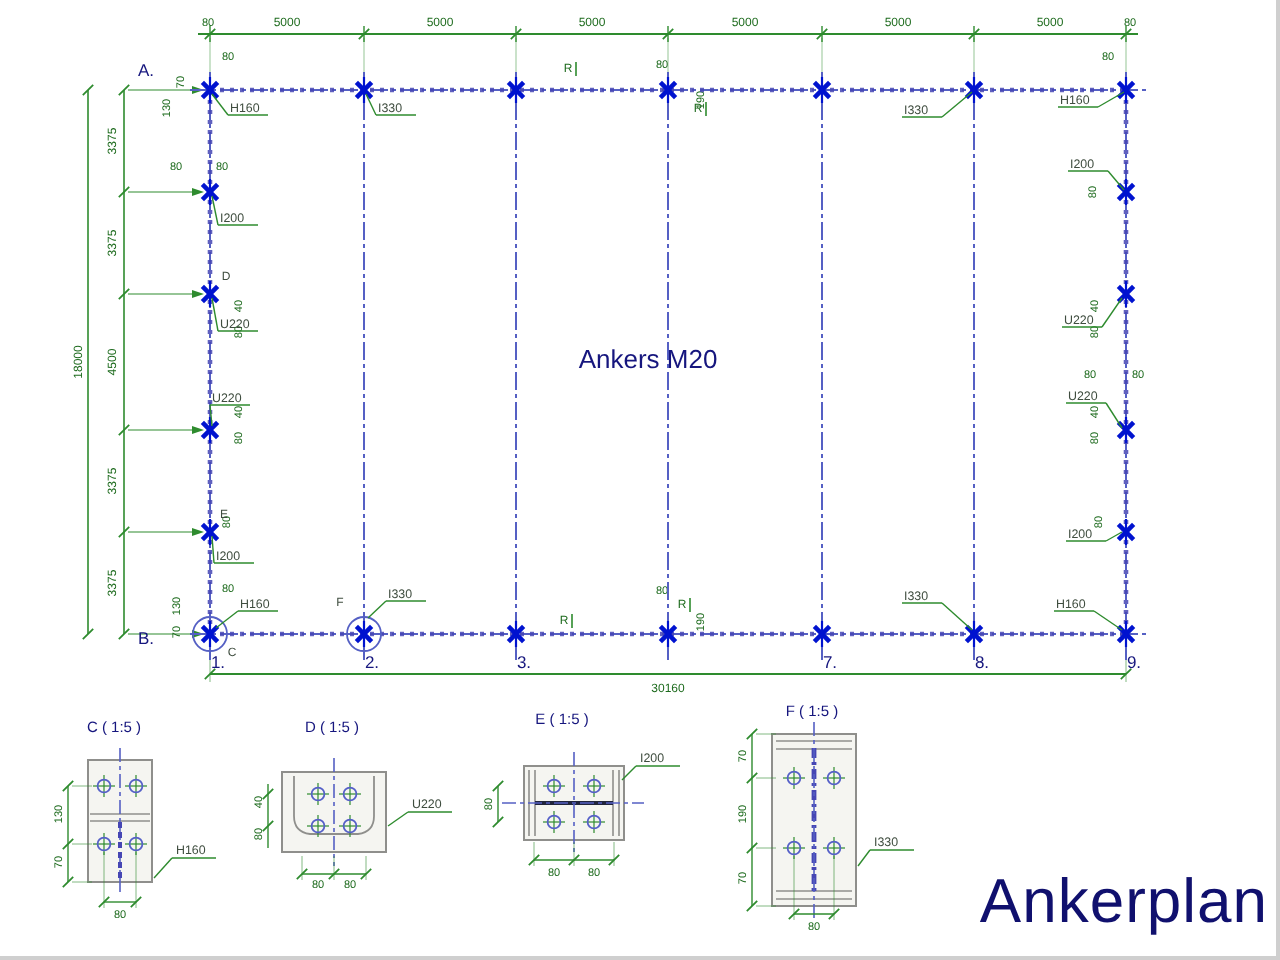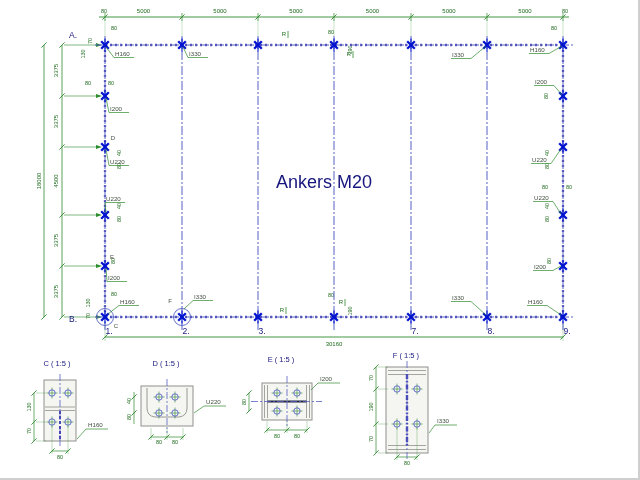--- a/index.html
+++ b/index.html
@@ -2,21 +2,21 @@
 <html><head>
 <meta charset="utf-8">
 <style>
   html,body{margin:0;padding:0;background:#ffffff;}
   #stage{position:relative;width:640px;height:480px;background:#fff;overflow:hidden;
          border-right:2px solid #cfcfcf;border-bottom:2px solid #cfcfcf;box-sizing:border-box;
          font-family:"Liberation Sans",sans-serif;}
   #cad{position:absolute;left:0;top:0;}
   #cad text{font-family:"Liberation Sans",sans-serif;}
   #plan-label{position:absolute;left:250px;top:172px;width:148px;text-align:center;
-              font-size:18px;color:#16167e;}
+              font-size:13px;color:#16167e;}
   #drawing-title{position:absolute;right:4px;top:433px;font-size:31px;color:#10106e;letter-spacing:0.5px;}
 </style>
 </head>
 <body>
 
 <div id="stage">
   <svg id="cad" width="640" height="480" viewBox="0 0 640 480">
       <g>
         <line x1="99" y1="17" x2="569" y2="17" stroke="#2e8b2e" stroke-width="0.9"></line>
         <line x1="105" y1="13" x2="105" y2="21" stroke="#2e8b2e" stroke-width="0.7"></line>
@@ -416,13 +416,14 @@
         <line x1="414.4" y1="459.6" x2="419.6" y2="454.4" stroke="#2e8b2e" stroke-width="0.9"></line>
         <line x1="397" y1="428" x2="397" y2="460" stroke="#2e8b2e" stroke-width="0.5" opacity="0.6"></line>
         <line x1="417" y1="428" x2="417" y2="460" stroke="#2e8b2e" stroke-width="0.5" opacity="0.6"></line>
         <text x="407" y="465" font-size="5.5" fill="#1e6b1e" text-anchor="middle">80</text>
         <text x="437" y="423" font-size="6.2" fill="#3f4d3f" text-anchor="start">I330</text>
         <line x1="435" y1="425" x2="457" y2="425" stroke="#2e8b2e" stroke-width="0.7"></line>
         <line x1="435" y1="425" x2="429" y2="433" stroke="#2e8b2e" stroke-width="0.7"></line>
       </g>
     </svg>
   <div id="plan-label">Ankers M20</div>
+  <div id="drawing-title">Ankerplan</div>
 </div>
 
 </body></html>

